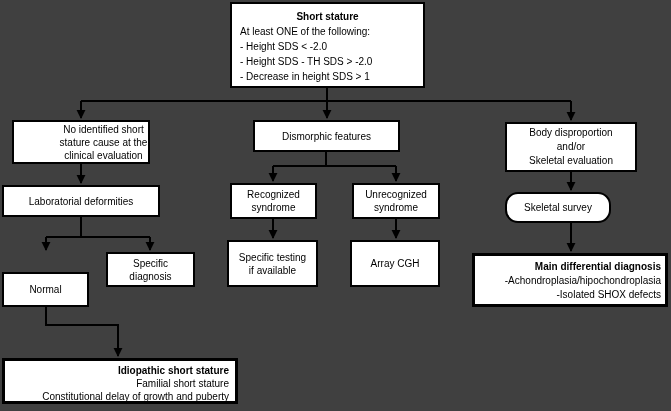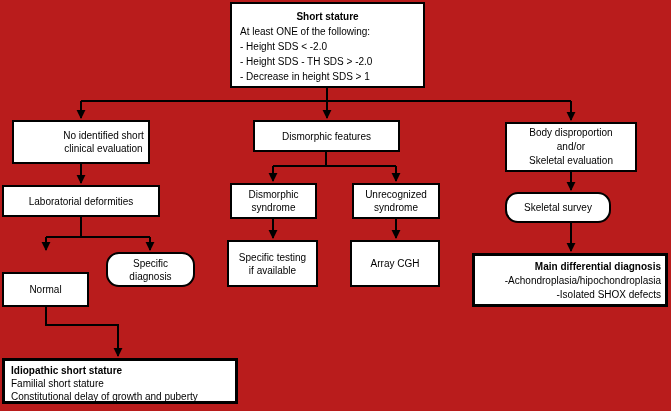--- a/index.html
+++ b/index.html
@@ -1,19 +1,19 @@
 <!DOCTYPE html>
 <html><head>
 <meta charset="utf-8">
 <style>
   html,body{margin:0;padding:0;background:#ffffff;}
   .canvas{
     position:relative;
     width:671px;height:411px;
-    background:#b91c1c;
+    background:#404040;
     font-family:"Liberation Sans","DejaVu Sans",sans-serif;
     color:#000;
     overflow:hidden;
   }
   svg.connectors{position:absolute;left:0;top:0;width:671px;height:411px;}
   .box{
     position:absolute;
     box-sizing:border-box;
     background:#ffffff;
     border:2px solid #000000;
@@ -25,22 +25,22 @@
     line-height:13px;
   }
   .box span{display:block;}
   .bold{font-weight:bold;}
   
   #b-short{left:230px;top:2px;width:195px;height:86px;justify-content:flex-start;padding:5px 6px 0 6px;line-height:15px;}
   #b-short .body-line{text-align:left;padding-left:2px;}
   #b-noid{left:12px;top:120px;width:138px;height:44px;line-height:13px;padding-left:45px;}
   #b-lab{left:2px;top:185px;width:158px;height:32px;}
   #b-normal{left:2px;top:252px;width:87px;height:35px;margin-top:20px;}
-  #b-specdiag{left:106px;top:252px;width:89px;height:35px;border-radius:13px;}
-  #b-idio{left:2px;top:358px;width:236px;height:46px;border-width:3px;justify-content:flex-start;text-align:left;padding:3px 6px 0 6px;line-height:13px;}
+  #b-specdiag{left:106px;top:252px;width:89px;height:35px;}
+  #b-idio{left:2px;top:358px;width:236px;height:46px;border-width:3px;justify-content:flex-start;text-align:right;padding:3px 6px 0 6px;line-height:13px;}
   #b-dism{left:253px;top:120px;width:147px;height:32px;}
   #b-recog{left:230px;top:183px;width:87px;height:36px;}
   #b-unrecog{left:352px;top:183px;width:88px;height:36px;}
   #b-spectest{left:227px;top:240px;width:91px;height:47px;}
   #b-array{left:350px;top:240px;width:90px;height:47px;}
   #b-body{left:505px;top:122px;width:132px;height:50px;line-height:14px;}
   #b-skel{left:505px;top:192px;width:106px;height:31px;border-radius:13px;}
   #b-maindiff{left:472px;top:253px;width:196px;height:54px;border-width:3px;justify-content:flex-start;text-align:right;padding:4px 4px 0 6px;line-height:14px;}
 </style>
 </head>
@@ -83,20 +83,21 @@
   <div class="box" id="b-short">
     <span class="bold">Short stature</span>
     <span class="body-line">At least ONE of the following:</span>
     <span class="body-line">- Height SDS &lt; -2.0</span>
     <span class="body-line">- Height SDS - TH SDS &gt; -2.0</span>
     <span class="body-line">- Decrease in height SDS &gt; 1</span>
   </div>
 
   <div class="box" id="b-noid">
     <span>No identified short</span>
+    <span>stature cause at the</span>
     <span>clinical evaluation</span>
   </div>
 
   <div class="box" id="b-lab">
     <span>Laboratorial deformities</span>
   </div>
 
   <div class="box" id="b-normal">
     <span>Normal</span>
   </div>
@@ -110,21 +111,21 @@
     <span class="bold">Idiopathic short stature</span>
     <span>Familial short stature</span>
     <span>Constitutional delay of growth and puberty</span>
   </div>
 
   <div class="box" id="b-dism">
     <span>Dismorphic features</span>
   </div>
 
   <div class="box" id="b-recog">
-    <span>Dismorphic</span>
+    <span>Recognized</span>
     <span>syndrome</span>
   </div>
 
   <div class="box" id="b-unrecog">
     <span>Unrecognized</span>
     <span>syndrome</span>
   </div>
 
   <div class="box" id="b-spectest">
     <span>Specific testing</span>

